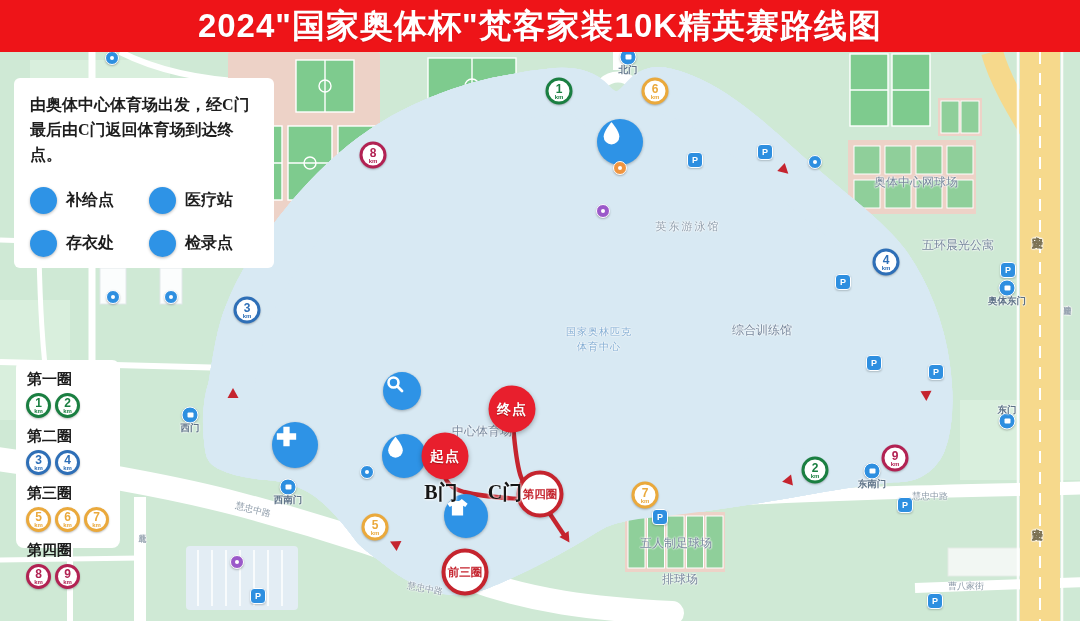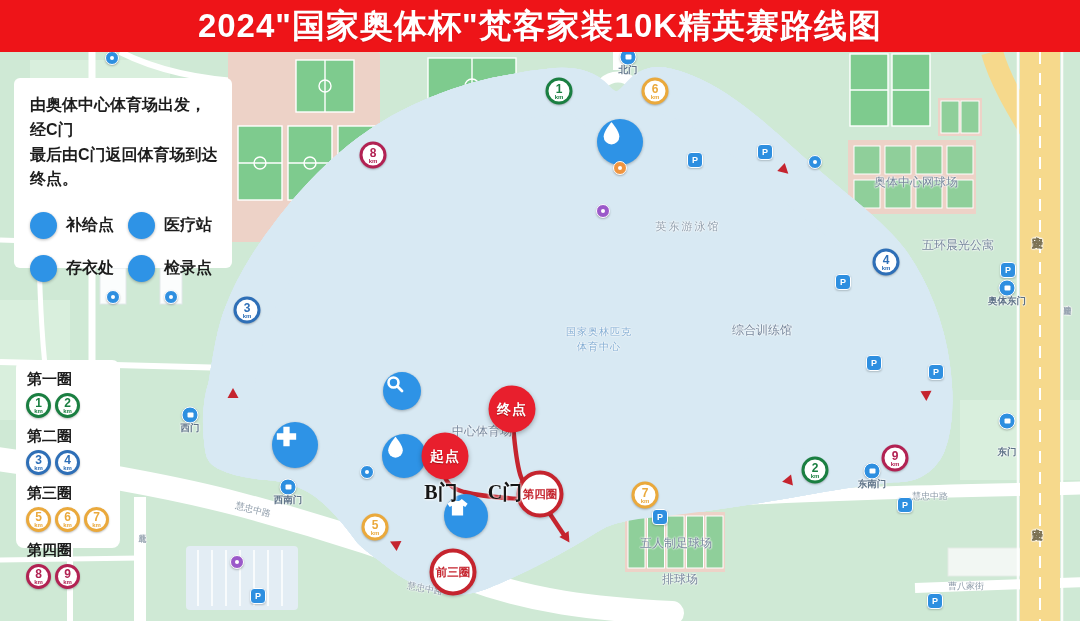--- a/index.html
+++ b/index.html
@@ -44,22 +44,22 @@
   .poi::after{content:"";width:4px;height:4px;background:#fff;border-radius:50%;}
   .lbl{font-size:9px;color:#76879c;white-space:nowrap;
        text-shadow:0 0 2px #fff,0 0 2px #fff,0 0 2px #fff;}
   .lbl.building{font-size:11px;color:#92a0ae;letter-spacing:2px;}
   .lbl.lake{font-size:10px;color:#83add3;letter-spacing:1px;}
   .lbl.tiny{font-size:12px;}
   .lbl.road{color:#8b99a7;}
   .lbl.road-v{writing-mode:vertical-lr;font-size:11px;font-weight:bold;color:#7c7254;}
   .lbl.road-v-tiny{writing-mode:vertical-lr;font-size:8px;color:#97a4b1;}
   
-  .info-panel{position:absolute;left:14px;top:78px;width:218px;height:190px;background:#fff;
-              border-radius:6px;z-index:30;box-sizing:border-box;padding:15px 12px 0 16px;}
+  .info-panel{position:absolute;left:14px;top:78px;width:260px;height:190px;background:#fff;
+              border-radius:6px;z-index:30;box-sizing:border-box;padding:15px 12px 0 16px;font-family:Liberation Serif, serif;}
   .info-panel .desc{font-size:16px;font-weight:bold;color:#1d1d1d;line-height:1.55;}
   .legend-grid{display:grid;grid-template-columns:1fr 1fr;gap:16px 6px;margin-top:20px;}
   .legend-item{display:flex;align-items:center;gap:9px;}
   .legend-item .txt{font-size:16px;font-weight:bold;color:#1d1d1d;}
   .laps-panel{position:absolute;left:16px;top:360px;width:104px;height:188px;background:#fff;
               border-radius:8px;z-index:30;box-sizing:border-box;padding:10px 0 0 10px;}
   .lap-group{margin-bottom:9px;}
   .lap-name{font-size:15px;font-weight:bold;color:#1d1d1d;margin:0 0 4px 1px;}
   .lap-row{display:flex;gap:4px;}
   .lap-row .km-badge{position:static;transform:none;width:25px;height:25px;}
@@ -294,21 +294,21 @@
       <div class="abs gate-label" style="left: 628px; top: 70px;">北门</div>
       <div class="abs gate-dot" style="left: 190px; top: 415px;"></div>
       <div class="abs gate-label" style="left: 190px; top: 428px;">西门</div>
       <div class="abs gate-dot" style="left: 288px; top: 487px;"></div>
       <div class="abs gate-label" style="left: 288px; top: 500px;">西南门</div>
       <div class="abs gate-dot" style="left: 872px; top: 471px;"></div>
       <div class="abs gate-label" style="left: 872px; top: 484px;">东南门</div>
       <div class="abs gate-dot" style="left: 1007px; top: 288px;"></div>
       <div class="abs gate-label" style="left: 1007px; top: 301px;">奥体东门</div>
       <div class="abs gate-dot" style="left: 1007px; top: 421px;"></div>
-      <div class="abs gate-label" style="left: 1007px; top: 452px;">东门</div>
+      <div class="abs gate-label" style="left: 1007px; top: 410px;">东门</div>
       <div class="abs p-dot" style="left: 695px; top: 160px;">P</div>
       <div class="abs p-dot" style="left: 765px; top: 152px;">P</div>
       <div class="abs p-dot" style="left: 843px; top: 282px;">P</div>
       <div class="abs p-dot" style="left: 874px; top: 363px;">P</div>
       <div class="abs p-dot" style="left: 936px; top: 372px;">P</div>
       <div class="abs p-dot" style="left: 1008px; top: 270px;">P</div>
       <div class="abs p-dot" style="left: 660px; top: 517px;">P</div>
       <div class="abs p-dot" style="left: 905px; top: 505px;">P</div>
       <div class="abs p-dot" style="left: 935px; top: 601px;">P</div>
       <div class="abs p-dot" style="left: 258px; top: 596px;">P</div>
@@ -333,21 +333,21 @@
       <div class="abs lbl road-v" style="left: 1037px; top: 520px;">安定路</div>
       <div class="abs lbl road-v-tiny" style="left: 1066px; top: 300px;">安定路辅路</div>
       <div class="abs lbl road-v-tiny" style="left: 141px; top: 528px;">北辰路</div>
       <div class="abs lbl road" style="left: 253px; top: 510px; transform: translate(-50%, -50%) rotate(14deg);">慧忠中路</div>
       <div class="abs lbl road" style="left: 425px; top: 589px; transform: translate(-50%, -50%) rotate(10deg);">慧忠中路</div>
       <div class="abs lbl road" style="left: 930px; top: 496px;">慧忠中路</div>
       <div class="abs lbl road" style="left: 966px; top: 586px;">曹八家街</div>
       <div class="abs big-dot" style="left: 445px; top: 456px;">起点</div>
       <div class="abs big-dot" style="left: 512px; top: 409px;">终点</div>
       <div class="abs loop-badge" style="left: 540px; top: 494px;">第四圈</div>
-      <div class="abs loop-badge" style="left: 453px; top: 572px; font-family: Liberation Mono, monospace;">前三圈</div>
+      <div class="abs loop-badge" style="left: 465px; top: 572px; font-family: Liberation Mono, monospace;">前三圈</div>
       <div class="abs bc-gate" style="left: 441px; top: 492px;">B门</div>
       <div class="abs bc-gate" style="left: 505px; top: 492px;">C门</div>
     </div>
 
   <div class="banner" style="background: rgb(238, 20, 24);">
     <h1>2024"国家奥体杯"梵客家装10K精英赛路线图</h1>
   </div>
 
   <div class="info-panel">
     <div class="desc">

